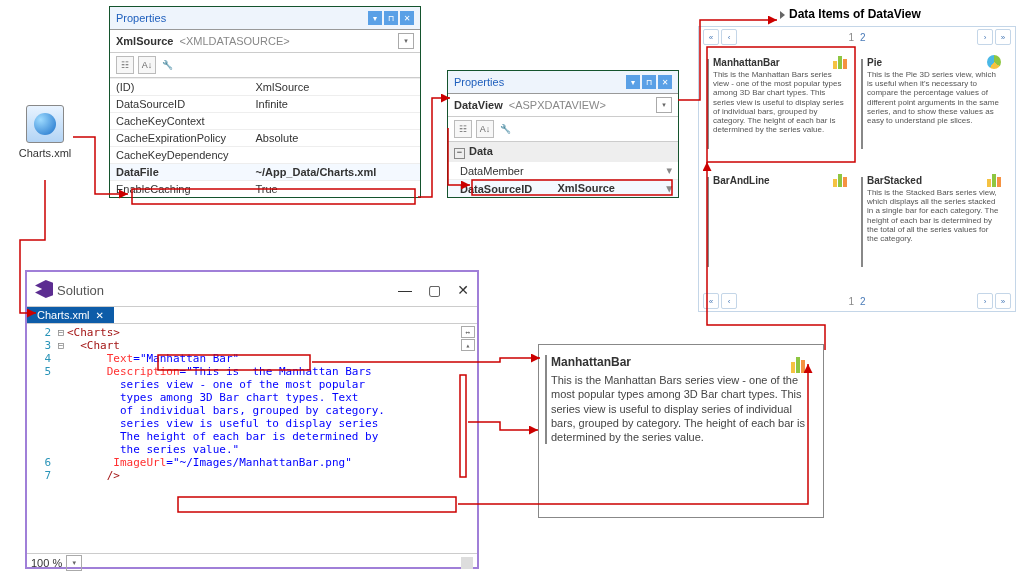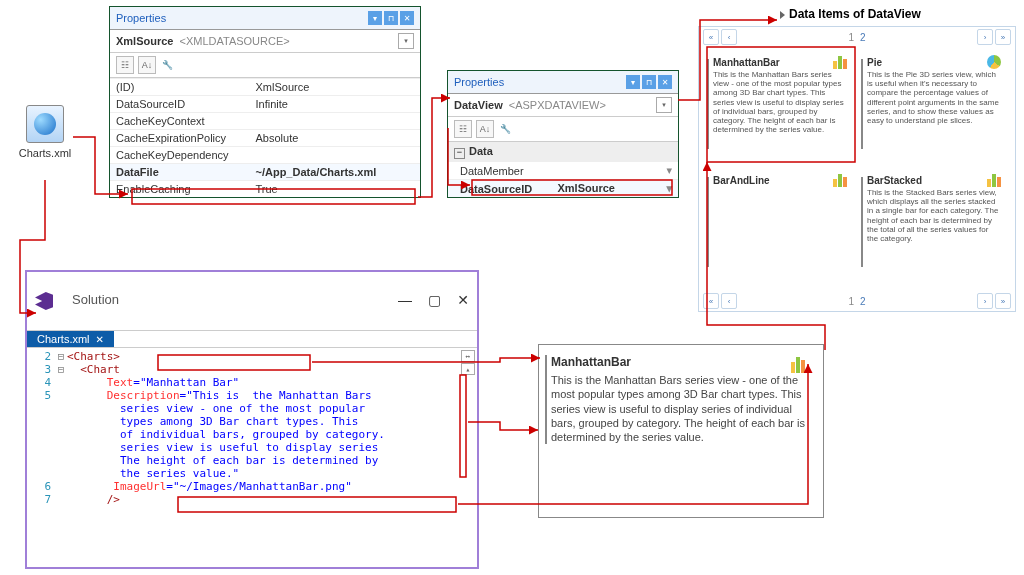--- a/index.html
+++ b/index.html
@@ -21,21 +21,21 @@
 .grid .bold{font-weight:bold}
 .grid .section td{background:#eee;font-weight:bold}
 .grid .indent{padding-left:12px}
 .triangle{display:inline-block;width:0;height:0;border-left:5px solid #666;border-top:4px solid transparent;border-bottom:4px solid transparent;margin-right:4px;vertical-align:middle}
 .minus{display:inline-block;width:9px;height:9px;border:1px solid #888;text-align:center;line-height:7px;font-size:9px;color:#555;margin-right:4px}
 .file-icon{position:absolute;left:15px;top:105px;text-align:center;width:60px}
 .file-icon .img{width:36px;height:36px;margin:0 auto 4px;border:1px solid #888;border-radius:3px;background:linear-gradient(#e8f3ff,#b3d4f5);display:flex;align-items:center;justify-content:center}
 .globe{width:22px;height:22px;border-radius:50%;background:radial-gradient(circle at 30% 30%,#9edbff,#1a6fc9);position:relative}
 .file-icon .label{font-size:11px;color:#333}
 .vs-window{position:absolute;border:2px solid #a07fd8;background:#fff}
-.vs-title{display:flex;align-items:flex-start;padding:20px 8px;gap:19px}
+.vs-title{display:flex;align-items:flex-end;padding:8px 8px;gap:4px}
 .vs-logo{width:18px;height:18px;background:#5c2d91;clip-path:polygon(0 30%,60% 0,100% 15%,100% 85%,60% 100%,0 70%,40% 50%)}
 .vs-title .name{font-size:13px;color:#555}
 .vs-title .wincontrols{margin-left:auto;display:flex;gap:16px;font-size:14px;color:#333}
 .vs-tab{background:#0d5ca8;color:#fff;padding:2px 10px;display:inline-flex;align-items:center;gap:6px;font-size:11px}
 .vs-tab .close{font-size:10px}
 .code-area{font-family:Consolas,monospace;font-size:11px;padding:2px 0;position:relative}
 .code-line{display:flex}
 .ln{width:24px;text-align:right;color:#2a94b8;padding-right:4px;flex-shrink:0}
 .fold{width:12px;text-align:center;color:#888;flex-shrink:0}
 .code{white-space:pre;flex:1}
@@ -308,21 +308,21 @@
         <span class="code">      <span class="attr">Description</span><span class="str">=</span><span class="str">"This is  the Manhattan Bars</span></span>
       </div>
     <div class="code-line">
         <span class="ln"></span>
         <span class="fold"></span>
         <span class="code">       <span class="str"> series view - one of the most popular</span></span>
       </div>
     <div class="code-line">
         <span class="ln"></span>
         <span class="fold"></span>
-        <span class="code">       <span class="str"> types among 3D Bar chart types. This</span></span>
+        <span class="code">       <span class="str"> types among 3D Bar chart types. Text</span></span>
       </div>
     <div class="code-line">
         <span class="ln"></span>
         <span class="fold"></span>
         <span class="code">       <span class="str"> of individual bars, grouped by category.</span></span>
       </div>
     <div class="code-line">
         <span class="ln"></span>
         <span class="fold"></span>
         <span class="code">       <span class="str"> series view is useful to display series</span></span>

